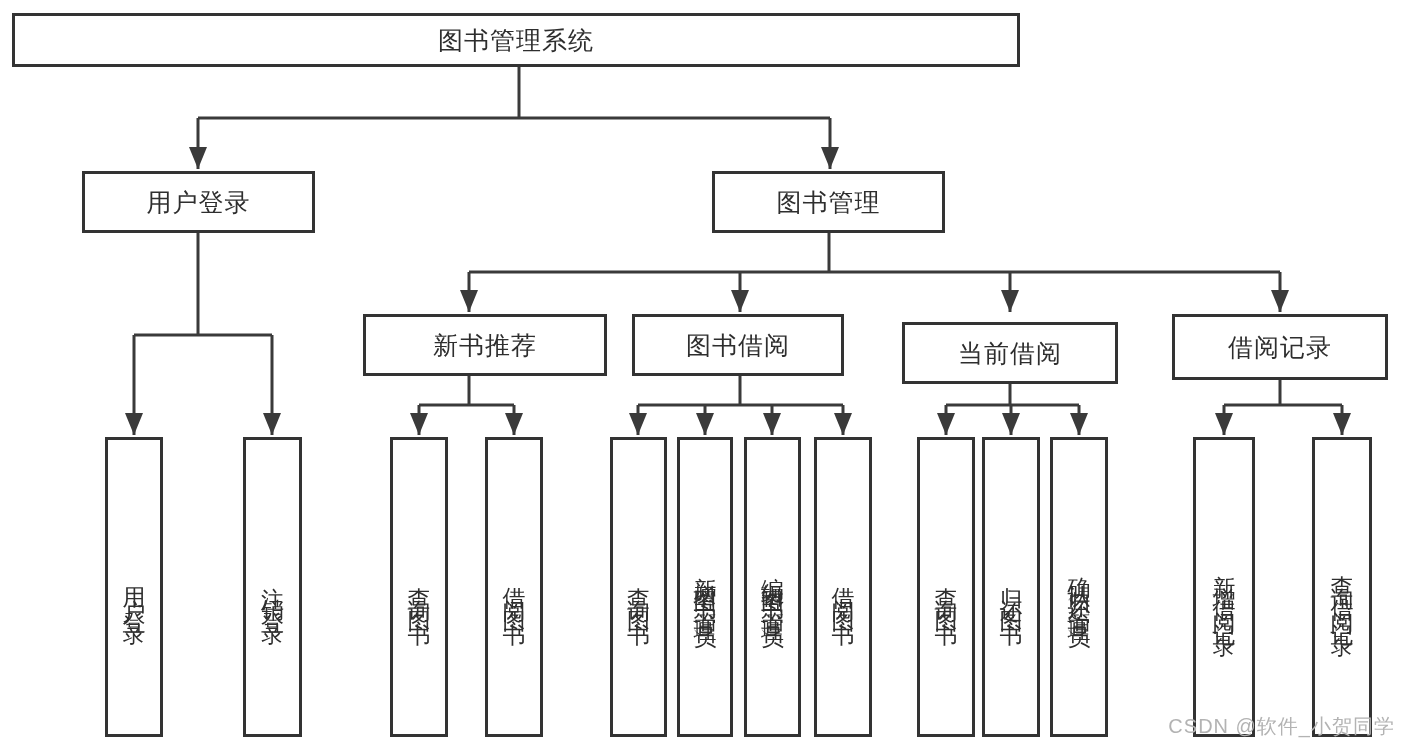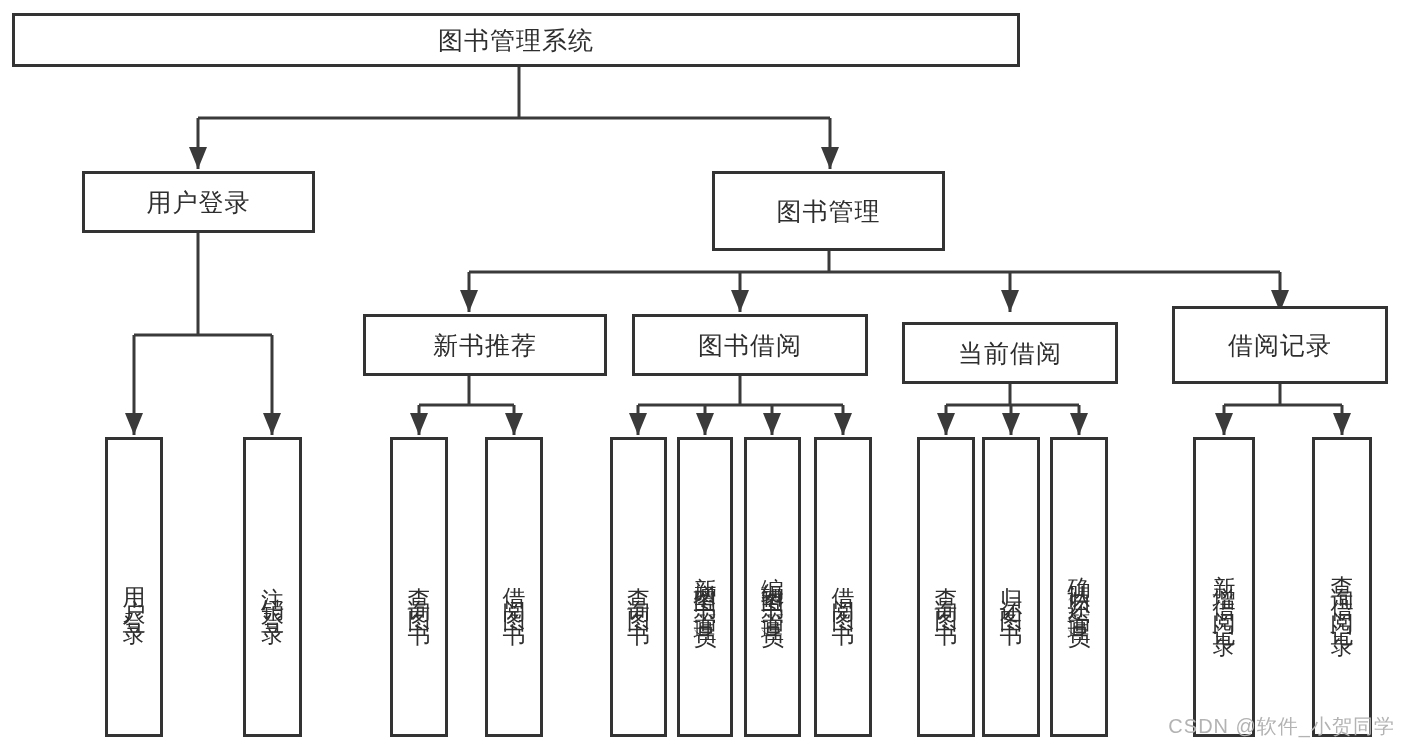--- a/index.html
+++ b/index.html
@@ -119,26 +119,26 @@
     <g>
       <path class="connector-line" d="M1280,375 V405 M1224,405 H1342 M1224,405 V435 M1342,405 V435"></path>
       <polygon class="arrowhead" points="1215,413 1233,413 1224,435"></polygon>
       <polygon class="arrowhead" points="1333,413 1351,413 1342,435"></polygon>
     </g>
   </svg>
 
   <div class="node h-node" style="left:12px;top:13px;width:1008px;height:54px">图书管理系统</div>
 
   <div class="node h-node" style="left:82px;top:171px;width:233px;height:62px">用户登录</div>
-  <div class="node h-node" style="left:712px;top:171px;width:233px;height:80px">图书管理</div>
+  <div class="node h-node" style="left:712px;top:171px;width:233px;height:62px">图书管理</div>
 
   <div class="node h-node" style="left:363px;top:314px;width:244px;height:62px">新书推荐</div>
-  <div class="node h-node" style="left:632px;top:314px;width:236px;height:62px">图书借阅</div>
+  <div class="node h-node" style="left:632px;top:314px;width:212px;height:62px">图书借阅</div>
   <div class="node h-node" style="left:902px;top:322px;width:216px;height:62px">当前借阅</div>
-  <div class="node h-node" style="left:1172px;top:306px;width:216px;height:78px">借阅记录</div>
+  <div class="node h-node" style="left:1172px;top:314px;width:216px;height:66px">借阅记录</div>
 
   <div class="node v-node v-short" style="left:105px;top:437px;width:58px;height:300px">
     <span class="v-label">用户登录</span>
   </div>
   <div class="node v-node v-short" style="left:243px;top:437px;width:59px;height:300px">
     <span class="v-label">注销登录</span>
   </div>
 
   <div class="node v-node v-short" style="left:390px;top:437px;width:58px;height:300px">
     <span class="v-label">查询图书</span>

